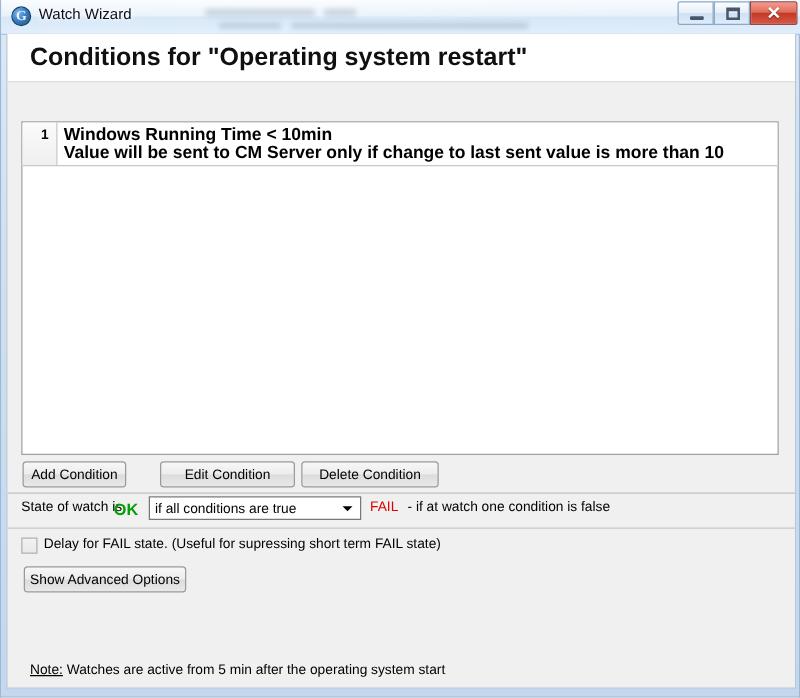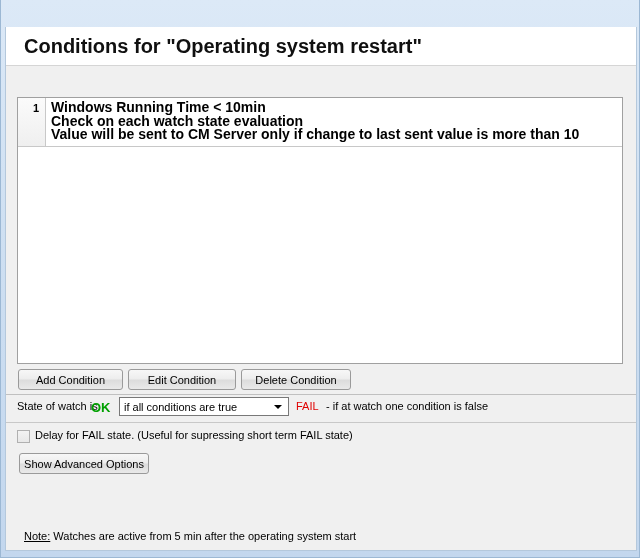--- a/index.html
+++ b/index.html
@@ -209,21 +209,21 @@
     border: 1px solid #9a9a9a;
     border-radius: 3px;
     background: linear-gradient(180deg,#f7f7f7 0%, #ededed 48%, #dcdcdc 52%, #e9e9e9 100%);
     font-family: "Liberation Sans", sans-serif;
     font-size: 11px;
     color: #000000;
     text-align: center;
     cursor: default;
     padding: 0;
   }
-  #btn-add-condition  { left: 12px;  top: 303px; width: 105px; height: 21px; }
+  #btn-add-condition  { left: 12px;  top: 303px; width: 83px; height: 21px; }
   #btn-edit-condition { left: 122px; top: 303px; width: 108px; height: 21px; }
   #btn-delete-condition { left: 235px; top: 303px; width: 110px; height: 21px; }
 
   
   #divider-1 {
     position: absolute;
     left: 0; top: 367px;
     width: 630px;
     height: 1px;
     background: #c0c0c0;
@@ -346,35 +346,53 @@
     left: 0; top: 494px;
     width: 630px;
     height: 29px;
   }
 </style>
 </head>
 <body>
 
 <div id="window">
 
+  <div id="titlebar">
+    <div class="glass-ghost" style="left:163px; top:7px; width:88px; height:6px;"></div>
+    <div class="glass-ghost" style="left:258px; top:7px; width:26px; height:6px;"></div>
+    <div class="glass-ghost" style="left:174px; top:18px; width:50px; height:5px;"></div>
+    <div class="glass-ghost" style="left:232px; top:18px; width:190px; height:5px;"></div>
+
+    <div id="app-icon"></div>
+    <div id="window-title">Watch Wizard</div>
+
+    <div class="wbtn" id="btn-min">
+      <div class="glyph-min"></div>
+    </div>
+    <div class="wbtn" id="btn-max">
+      <div class="glyph-max"></div>
+    </div>
+    <div class="wbtn" id="btn-close">
+      <div class="glyph-close">✕</div>
+    </div>
+  </div>
 
   <div id="client">
 
     <div id="header">
       <div id="page-title">Conditions for "Operating system restart"</div>
     </div>
 
     <div id="upper-panel">
 
       <div id="conditions-list">
         <div class="cond-row">
           <div class="cond-num">1</div>
           <div class="cond-text">
             <div>Windows Running Time &lt; 10min</div>
-            <div>Check on each watch state evaluation</div>
             <div>Value will be sent to CM Server only if change to last sent value is more than 10</div>
           </div>
         </div>
       </div>
 
       <button class="btn" id="btn-add-condition">Add Condition</button>
       <button class="btn" id="btn-edit-condition">Edit Condition</button>
       <button class="btn" id="btn-delete-condition">Delete Condition</button>
     </div>
 

